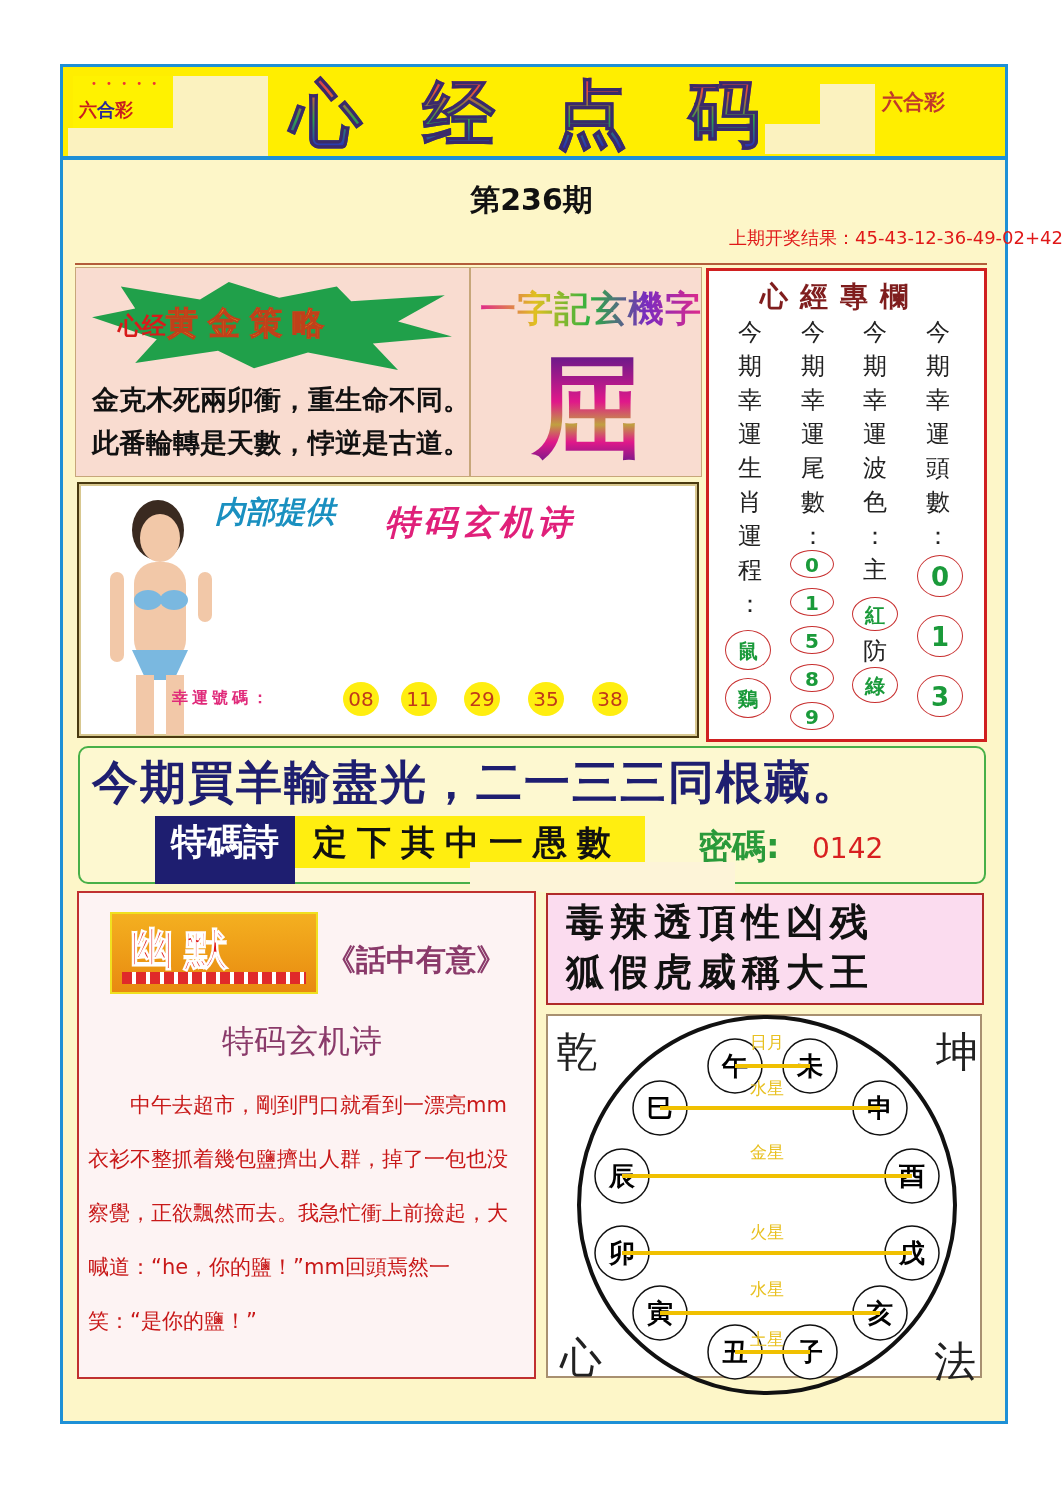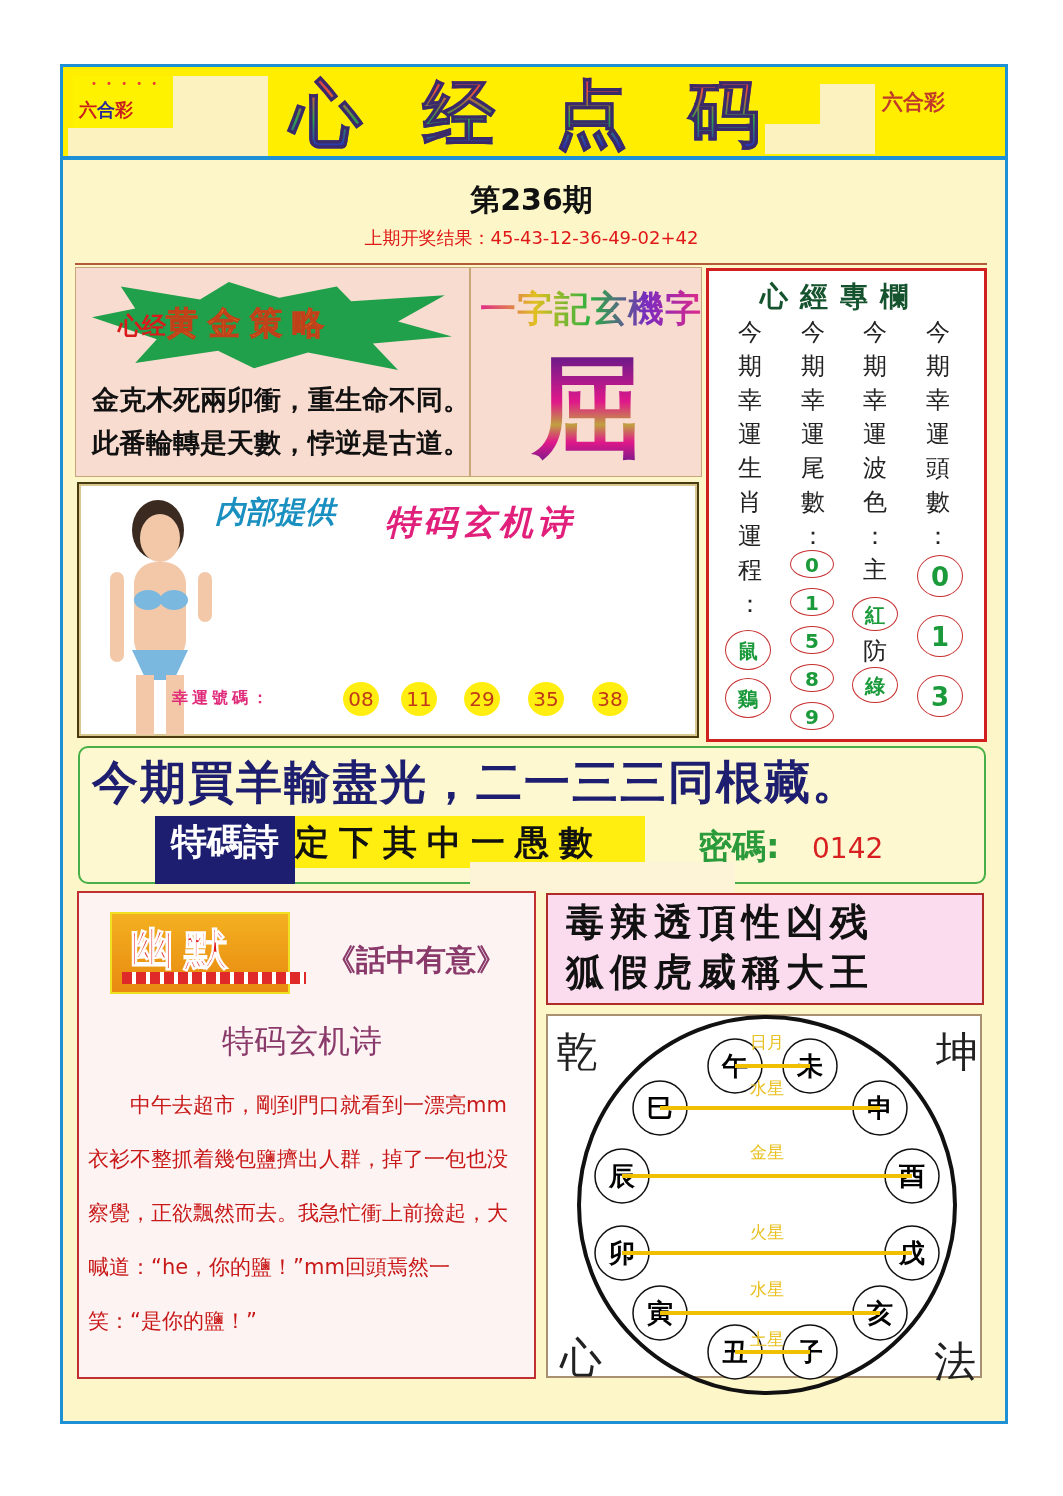--- a/index.html
+++ b/index.html
@@ -13,52 +13,52 @@
 #logo .txt span:nth-child(2){color:#2a2a9a}
 #logo .txt span:nth-child(3){color:#c81e1e}
 .blur1{left:173px;top:76px;width:95px;height:62px;background:#fbf2bf}
 .blur2{left:68px;top:128px;width:200px;height:28px;background:#fbf2bf}
 .blur3{left:820px;top:84px;width:55px;height:44px;background:#fbf2bf}
 .blur4{left:765px;top:124px;width:110px;height:30px;background:#fbf2bf}
 #title{left:290px;top:72px;width:470px;height:86px;display:flex;justify-content:space-between;align-items:center;font-size:72px;font-weight:bold;font-family:"DejaVu Serif",serif}
 #title span{background:linear-gradient(180deg,#b02a6c 0%,#e8503a 25%,#2fa24a 55%,#2a2ac0 85%);-webkit-background-clip:text;background-clip:text;color:transparent;-webkit-text-stroke:1px #3a2a6a}
 #brand-right{left:882px;top:88px;font-size:21px;color:#c03a2a;font-weight:bold}
 #issue{left:0;width:1063px;top:180px;text-align:center;font-size:30px;color:#111;font-weight:bold}
-#result{left:0;width:1063px;top:226px;text-align:center;font-size:18px;color:#e01818}
+#result{left:0;width:1063px;top:226px;text-align:right;font-size:18px;color:#e01818}
 #divider{left:75px;top:263px;width:912px;height:2px;background:#b35c3a}
 #golden{left:75px;top:267px;width:395px;height:210px;background:#f9dcd0;border:1px solid #c7a77a}
 #star{left:92px;top:282px;width:360px;height:88px;background:#20a04a;clip-path:polygon(0% 40%,12% 30%,8% 5%,30% 20%,38% 0%,52% 18%,68% 5%,72% 22%,98% 15%,85% 45%,100% 62%,78% 70%,85% 100%,60% 80%,45% 98%,35% 78%,12% 92%,18% 65%)}
 #star-title{left:118px;top:302px;font-size:32px;font-weight:bold;white-space:nowrap}
 #star-title .a{color:#d81a1a;font-size:24px}
 #star-title .b{color:#f4c020;-webkit-text-stroke:1px #c0401a;margin-left:0;letter-spacing:10px}
 .poem{font-family:"DejaVu Serif",serif;font-weight:bold;color:#111;white-space:nowrap}
 #golden-poem{left:92px;top:378px;font-size:27px;line-height:43px}
 #xuanji{left:470px;top:267px;width:232px;height:210px;background:#f9dcd0;border:1px solid #c7a77a}
 #xuanji-title{left:480px;top:285px;font-size:36px;font-weight:bold;letter-spacing:1px;background:linear-gradient(90deg,#e02a8a,#e0c020,#2ab040,#7a2ac0,#e02a8a);-webkit-background-clip:text;background-clip:text;color:transparent;white-space:nowrap}
 #xuanji-char{left:530px;top:350px;width:115px;height:115px;font-size:110px;line-height:115px;text-align:center;font-weight:bold;background:linear-gradient(180deg,#5a1a8a 0%,#e0188a 45%,#c0a040 65%,#e0188a 80%,#6a1a8a 100%);-webkit-background-clip:text;background-clip:text;color:transparent}
 #column{left:706px;top:268px;width:281px;height:474px;background:#fff;border:3px solid #d02020}
-#column-title{left:760px;top:278px;font-size:28px;font-weight:bold;color:#14532d;letter-spacing:12px;font-family:Liberation Mono, monospace}
+#column-title{left:760px;top:278px;font-size:28px;font-weight:bold;color:#7f1d1d;letter-spacing:12px;font-family:Liberation Mono, monospace}
 .vcol{position:absolute;width:40px;font-size:24px;line-height:34px;text-align:center;color:#222;font-family:"DejaVu Serif",serif}
 .circle{position:absolute;border:1.5px solid #c83030;border-radius:50%;color:#1a9a3a;text-align:center;font-weight:bold}
 #promo{left:77px;top:482px;width:622px;height:256px;background:#fff;border:2px solid #4a3a10;box-shadow:inset 0 0 0 2px #d8c890}
 #model{left:88px;top:490px;width:140px;height:245px}
 #promo-t1{left:215px;top:492px;font-size:30px;font-style:italic;color:#1a90c0;font-weight:bold}
 #promo-t2{left:385px;top:500px;font-size:34px;font-style:italic;color:#e0207a;font-weight:bold;letter-spacing:4px}
 #promo-poem{left:235px;top:566px;font-size:26px;line-height:52px}
 #lucky-label{left:172px;top:688px;font-size:16px;color:#e02a7a;font-weight:bold;letter-spacing:4px}
 .ball{position:absolute;top:682px;width:36px;height:34px;border-radius:50%;background:#ffee10;color:#c03a1a;font-size:20px;text-align:center;line-height:34px}
 #banner{left:78px;top:746px;width:908px;height:138px;background:#fdf8d0;border:2px solid #48b048;border-radius:10px}
 #banner-line{left:92px;top:752px;font-size:46px;font-weight:bold;color:#1e1e70;letter-spacing:2px;white-space:nowrap}
 #tema-label{left:155px;top:816px;width:88px;height:68px;background:#1e1e70;color:#fff;font-size:36px;font-weight:bold;text-align:center;line-height:52px;width:140px}
-#tema-text{left:295px;top:816px;width:350px;height:52px;background:#ffee10;font-size:34px;font-family:"DejaVu Serif",serif;font-weight:bold;color:#111;line-height:52px;letter-spacing:10px}
+#tema-text{left:295px;top:816px;width:350px;height:52px;background:#ffee10;font-size:34px;font-family:"DejaVu Serif",serif;font-weight:bold;color:#111;line-height:52px;padding-left:18px;letter-spacing:10px}
 #pw-label{left:698px;top:824px;font-size:34px;color:#2a9a3a;font-weight:bold}
 #pw-val{left:812px;top:832px;font-size:28px;color:#d82020}
 #blur5{left:470px;top:862px;width:265px;height:30px;background:#fdf4d8}
 #humor{left:77px;top:891px;width:459px;height:488px;background:#fdf3f3;border:2px solid #c03030}
-#humor-badge{left:110px;top:912px;width:180px;height:82px;background:linear-gradient(180deg,#f4b020,#e88a10);border:2px solid #f0e020}
+#humor-badge{left:110px;top:912px;width:208px;height:82px;background:linear-gradient(180deg,#f4b020,#e88a10);border:2px solid #f0e020}
 #humor-badge .t{position:absolute;left:18px;top:6px;font-size:44px;font-weight:bold;color:#e01818;-webkit-text-stroke:1px #fff;letter-spacing:10px}
 #humor-badge .w{position:absolute;left:10px;top:58px;width:184px;height:12px;background:repeating-linear-gradient(90deg,#e02a2a 0 10px,#fff 10px 14px)}
 #humor-sub{left:326px;top:940px;font-size:30px;font-weight:bold;color:#8a3a6a}
 #humor-title{left:222px;top:1020px;font-size:32px;color:#8a3a6a}
 #humor-body{left:88px;top:1078px;width:432px;font-size:21px;line-height:54px;color:#c81818}
 #humor-body p{text-indent:2em}
 #riddle{left:546px;top:893px;width:438px;height:112px;background:#fbdcef;border:2px solid #b02a2a}
 #riddle-text{left:566px;top:897px;font-size:38px;line-height:50px;letter-spacing:6px}
 #compass{left:546px;top:1014px;width:436px;height:364px;background:#fff;border:2px solid #a89070}
 #corner-tl{left:556px;top:1024px;font-size:42px;font-family:"DejaVu Serif",serif;color:#222}

